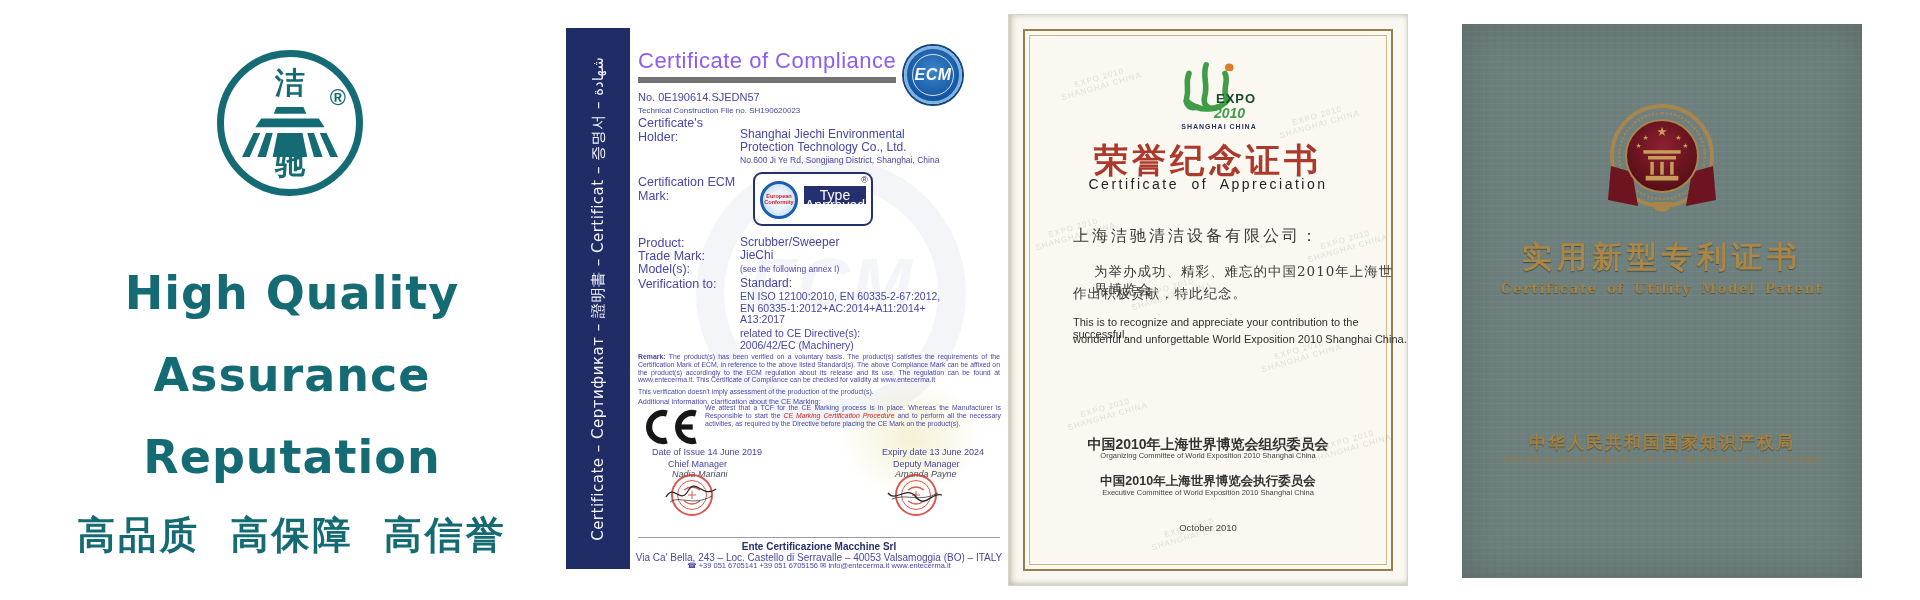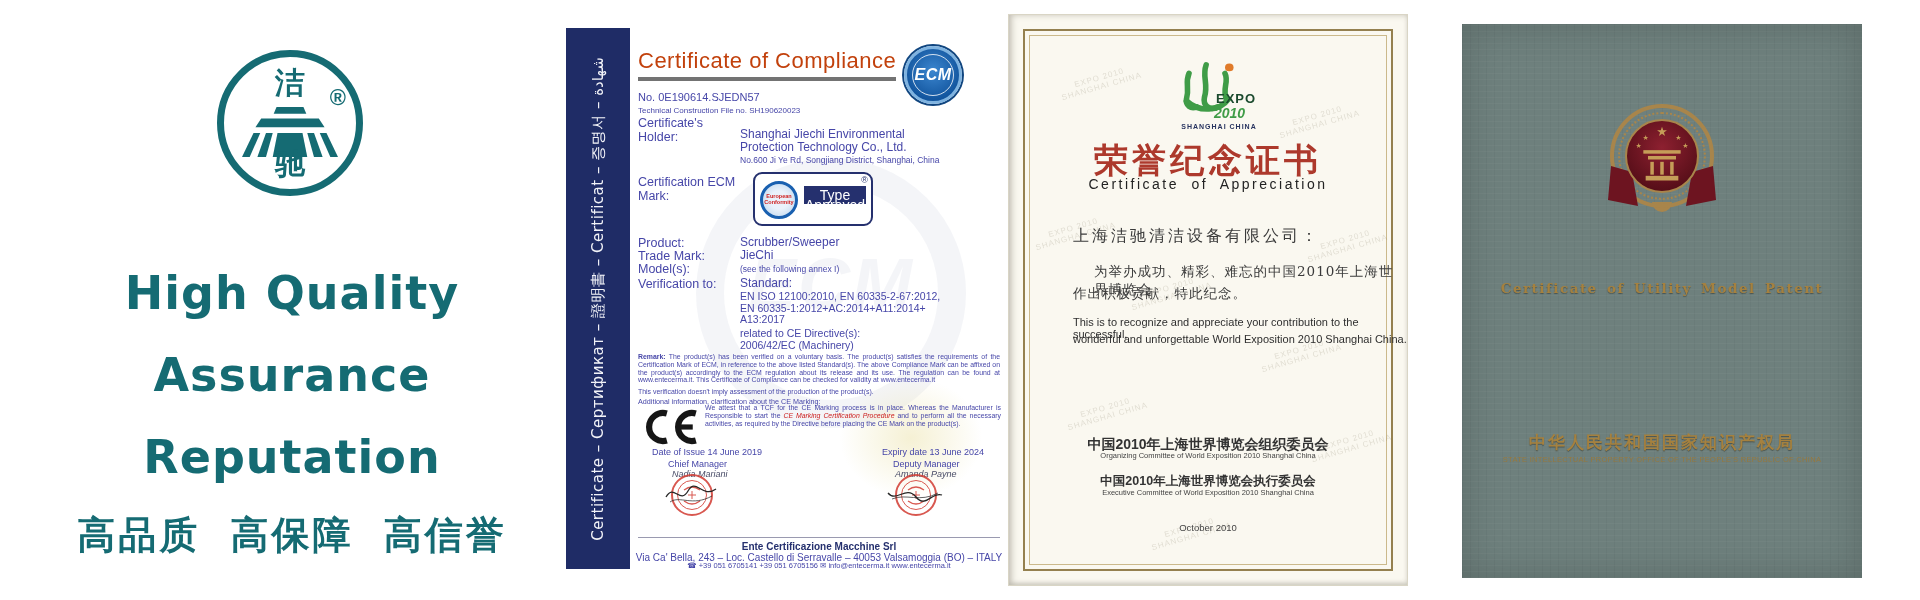--- a/index.html
+++ b/index.html
@@ -33,22 +33,22 @@
                    transform:translate(-50%,-50%) rotate(-90deg); white-space:nowrap;
                    color:#f2f3f8; font-size:15px; letter-spacing:0.5px;
                    font-family:"DejaVu Sans", sans-serif; }
   .ecm-watermark-ring { position:absolute; left:130px; top:130px; width:270px; height:270px;
                         border:28px solid rgba(150,158,190,0.10); border-radius:50%; }
   .ecm-watermark-text { position:absolute; left:150px; top:215px; width:230px; text-align:center;
                         font-size:72px; font-weight:bold; color:rgba(150,158,190,0.10);
                         font-style:italic; letter-spacing:2px; }
   .ecm-blob { position:absolute; left:250px; top:330px; width:190px; height:160px;
               background:radial-gradient(closest-side, rgba(233,223,160,0.45), rgba(233,223,160,0) 75%); }
-  .c-title { position:absolute; left:72px; top:20px; color:#c2410c; font-size:22px;
-             letter-spacing:0.5px; padding-bottom:3px; border-bottom:4px solid #737373; }
+  .c-title { position:absolute; left:72px; top:20px; color:#8b5cf6; font-size:22px;
+             letter-spacing:0.5px; padding-bottom:3px; border-bottom:6px solid #737373; }
   .ecm-logo { position:absolute; left:338px; top:18px; width:58px; height:58px; border-radius:50%;
               background:radial-gradient(circle at 50% 42%, #3c86cf, #12559e 72%);
               border:3px solid #7fb3e0; box-shadow:0 0 0 2px #10457f; }
   .ecm-logo-inner { position:absolute; inset:5px; border:1px solid rgba(255,255,255,0.8); border-radius:50%; }
   .ecm-logo-text { position:absolute; left:0; right:0; top:17px; text-align:center; color:#fff;
                    font-size:16px; font-weight:bold; font-style:italic; letter-spacing:0.5px; }
   .c-no   { position:absolute; left:72px; top:63px;  color:#4646a8; font-size:11px; }
   .c-tcf  { position:absolute; left:72px; top:78px;  color:#4646a8; font-size:8px; }
   .c-label { position:absolute; left:72px; color:#4646a8; font-size:12.5px; line-height:14px; }
   .c-value { position:absolute; left:174px; color:#4646a8; font-size:12px; line-height:13px; }
@@ -339,18 +339,19 @@
             <rect x="14" y="25" width="32" height="3"></rect>
             <rect x="18" y="30" width="24" height="3"></rect>
             <rect x="20" y="35" width="3" height="11"></rect>
             <rect x="28.5" y="35" width="3" height="11"></rect>
             <rect x="37" y="35" width="3" height="11"></rect>
             <rect x="16" y="47" width="28" height="4"></rect>
           </g>
         </svg>
       </div>
     </div>
+    <div class="patent-title-cn">实用新型专利证书</div>
     <div class="patent-title-en">Certificate of Utility Model Patent</div>
     <div class="patent-office-cn">中华人民共和国国家知识产权局</div>
     <div class="patent-office-en">STATE INTELLECTUAL PROPERTY OFFICE OF THE PEOPLE'S REPUBLIC OF CHINA</div>
   </div>
 
 </div>
 
 </body></html>

